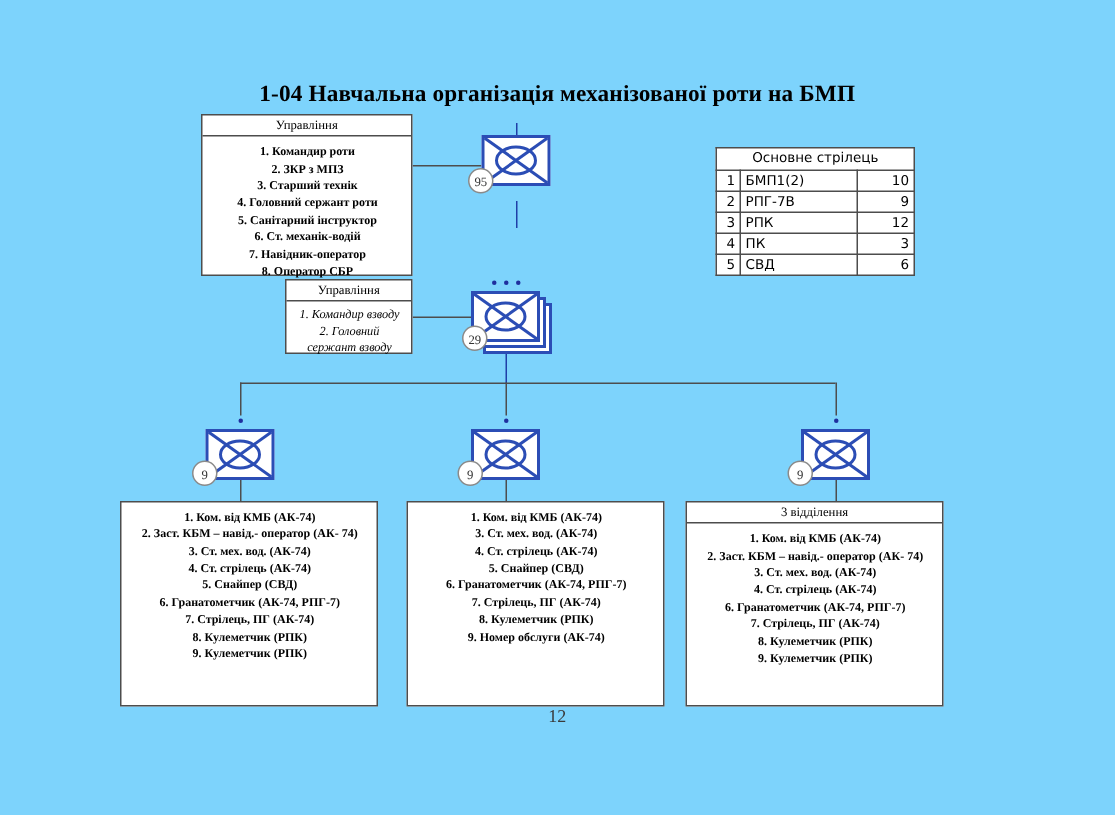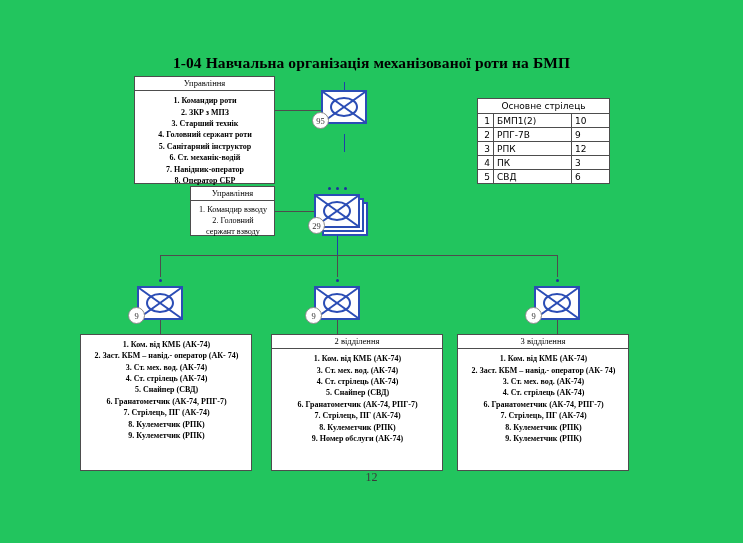--- a/index.html
+++ b/index.html
@@ -7,21 +7,21 @@
     padding: 0;
     background: #ffffff;
   }
   body {
     font-family: "Liberation Serif", serif;
   }
   #page {
     position: relative;
     width: 743px;
     height: 543px;
-    background: #22c55e;
+    background: #7dd3fc;
     overflow: hidden;
   }
 
   
   .title {
     position: absolute;
     left: 0;
     top: 54px;
     width: 743px;
     text-align: center;
@@ -53,20 +53,21 @@
   }
   .box-body .li {
     font-size: 8px;
     font-weight: bold;
     color: #000000;
     line-height: 1.42;
     white-space: nowrap;
     text-align: center;
   }
   .box-body.italic .li {
+    font-style: italic;
     font-weight: normal;
     font-size: 8.2px;
     white-space: normal;
     line-height: 1.3;
   }
 
   
   #hq-company { left: 134px; top: 76px; width: 141px; height: 108px; }
   
   #hq-platoon { left: 190px; top: 186px; width: 85px; height: 50px; }
@@ -96,21 +97,21 @@
     box-sizing: border-box;
   }
   #weapons-table .tbl-title {
     text-align: center;
     font-weight: normal;
     font-size: 9px;
     padding: 2px 3px;
   }
   #weapons-table .c-idx { width: 16px; text-align: right; }
   #weapons-table .c-name { text-align: left; }
-  #weapons-table .c-qty { width: 38px; }
+  #weapons-table .c-qty { width: 38px; text-align: right; }
 
   
   .line {
     position: absolute;
     background: #4d4d4d;
   }
   .line.h { height: 1px; }
   .line.v { width: 1px; }
   .line.blue { background: #1f3fa8; }
 
@@ -331,21 +332,20 @@
       <div class="li">4. Ст. стрілець (АК-74)</div>
       <div class="li">5. Снайпер (СВД)</div>
       <div class="li">6. Гранатометчик (АК-74, РПГ-7)</div>
       <div class="li">7. Стрілець, ПГ (АК-74)</div>
       <div class="li">8. Кулеметчик (РПК)</div>
       <div class="li">9. Кулеметчик (РПК)</div>
     </div>
   </div>
 
   <div class="box squad-box" id="squad-box-2">
-    <div class="box-head">2 відділення</div>
     <div class="box-body">
       <div class="li">1. Ком. від КМБ (АК-74)</div>
       <div class="li">3. Ст. мех. вод. (АК-74)</div>
       <div class="li">4. Ст. стрілець (АК-74)</div>
       <div class="li">5. Снайпер (СВД)</div>
       <div class="li">6. Гранатометчик (АК-74, РПГ-7)</div>
       <div class="li">7. Стрілець, ПГ (АК-74)</div>
       <div class="li">8. Кулеметчик (РПК)</div>
       <div class="li">9. Номер обслуги (АК-74)</div>
     </div>

